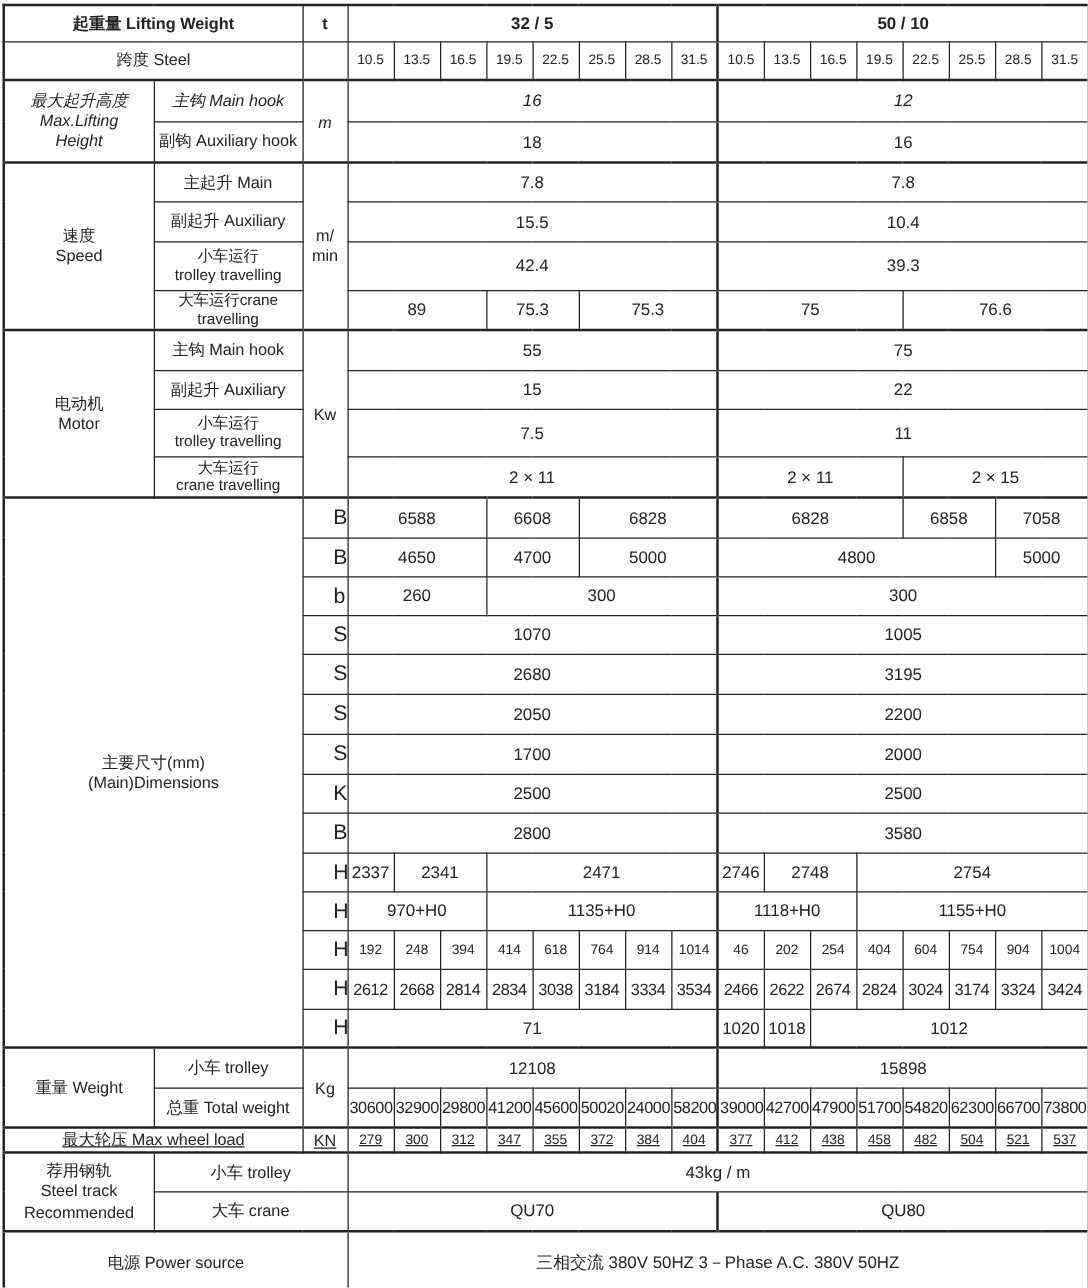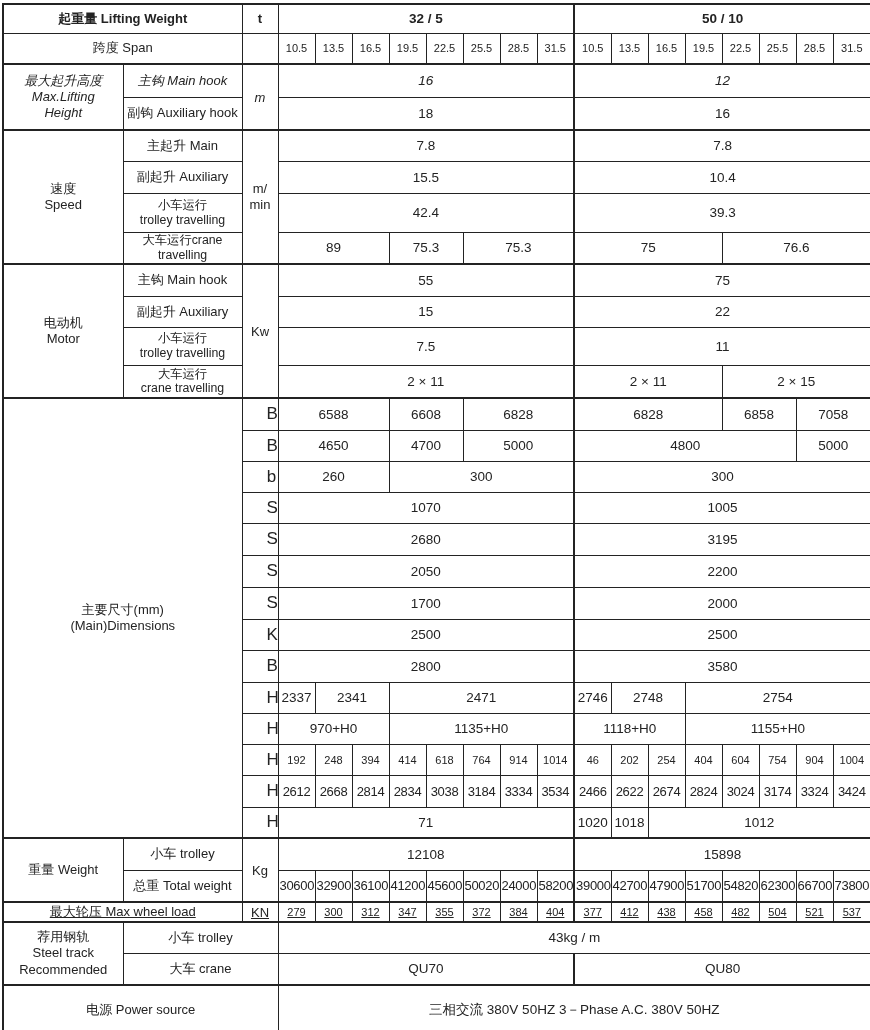--- a/index.html
+++ b/index.html
@@ -60,21 +60,21 @@
         <col style="width:38px">
     </colgroup>
     <tbody>
         <tr style="height: 29px; font-weight: bold;">
           <td colspan="2" class="label">起重量 Lifting Weight</td>
           <td class="unit">t</td>
           <td colspan="8" class="data">32 / 5</td>
           <td colspan="8" class="data hl">50 / 10</td>
         </tr>
         <tr class="semi" style="height: 31px;">
-          <td colspan="2" class="label">跨度 Span</td>
+          <td colspan="2" class="label">跨度 Steel</td>
           <td class="unit"></td>
           <td class="data">10.5</td>
           <td class="data">13.5</td>
           <td class="data">16.5</td>
           <td class="data">19.5</td>
           <td class="data">22.5</td>
           <td class="data">25.5</td>
           <td class="data">28.5</td>
           <td class="data">31.5</td>
           <td class="data hl">10.5</td>
@@ -293,21 +293,21 @@
           <td rowspan="2" class="label">重量 Weight</td>
           <td class="sub">小车 trolley</td>
           <td rowspan="2" class="unit">Kg</td>
           <td colspan="8" class="data">12108</td>
           <td colspan="8" class="data hl">15898</td>
         </tr>
         <tr class="dense" style="height: 32px;">
           <td class="sub">总重 Total weight</td>
           <td class="data">30600</td>
           <td class="data">32900</td>
-          <td class="data">36100</td>
+          <td class="data">29800</td>
           <td class="data">41200</td>
           <td class="data">45600</td>
           <td class="data">50020</td>
           <td class="data">24000</td>
           <td class="data">58200</td>
           <td class="data hl">39000</td>
           <td class="data">42700</td>
           <td class="data">47900</td>
           <td class="data">51700</td>
           <td class="data">54820</td>

